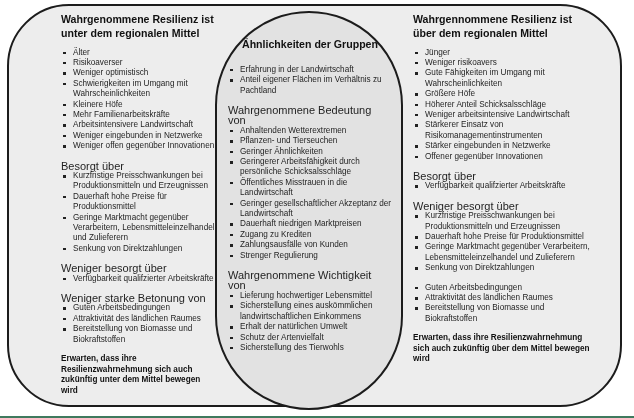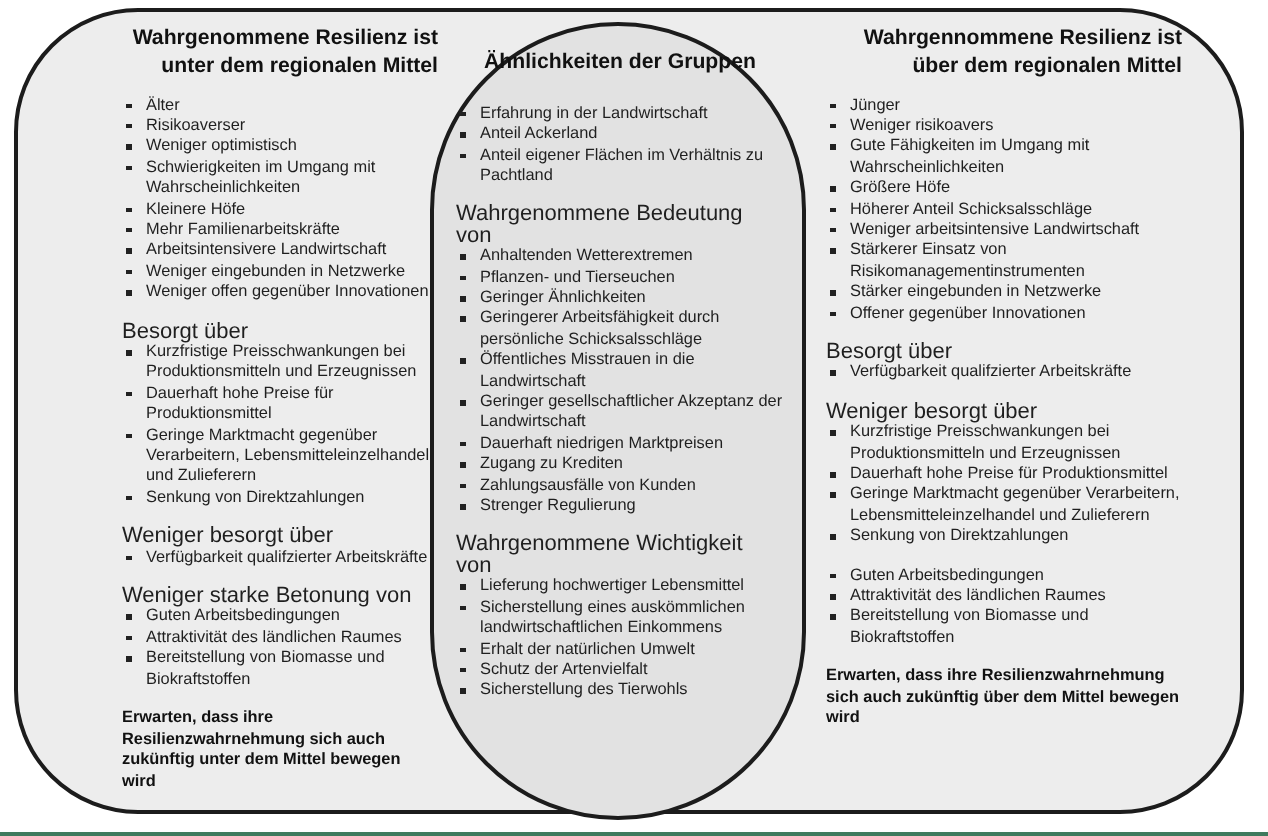--- a/index.html
+++ b/index.html
@@ -30,29 +30,28 @@
     box-sizing:border-box;
   }
   .bottom-line{
     position:absolute;
     left:0;bottom:0;
     width:634px;height:2px;
     background:var(--bottom-line,#3f7a5e);
   }
   .col{position:absolute;box-sizing:border-box;}
   .col.left{left:61px;top:13px;width:158px;}
-  .col.mid{left:228px;top:25px;width:164px;}
+  .col.mid{left:228px;top:38px;width:164px;}
   .col.right{left:413px;top:13px;width:178px;}
   .title{
     margin:0 0 7px 0;
     font-size:10.6px;
     font-weight:bold;
     line-height:1.3;
     color:#111;
-    text-align:right;
   }
   .col.mid .title{text-align:center;margin-bottom:0;}
   .col.mid .section:first-of-type{margin-top:13px;}
   .section + .section{margin-top:9px;}
   .subhead{
     font-size:11px;
     line-height:10.4px;
     margin:0;
   }
   .subhead:empty{display:none;}
@@ -138,21 +137,20 @@
     <p class="footer">Erwarten, dass ihre Resilienzwahrnehmung sich auch zukünftig unter dem Mittel bewegen wird</p>
   </div>
 
   <div class="col mid">
     <h2 class="title">Ähnlichkeiten der Gruppen</h2>
 
     <div class="section">
       <ul class="bullets">
 
       <li class="bullet">Erfahrung in der Landwirtschaft</li>
-          <li class="bullet">Anteil Ackerland</li>
           <li class="bullet">Anteil eigener Flächen im Verhältnis zu Pachtland</li>
         </ul>
     </div>
 
     <div class="section">
       <div class="subhead">Wahrgenommene Bedeutung von</div>
       <ul class="bullets">
 
       <li class="bullet">Anhaltenden Wetterextremen</li>
           <li class="bullet">Pflanzen- und Tierseuchen</li>

